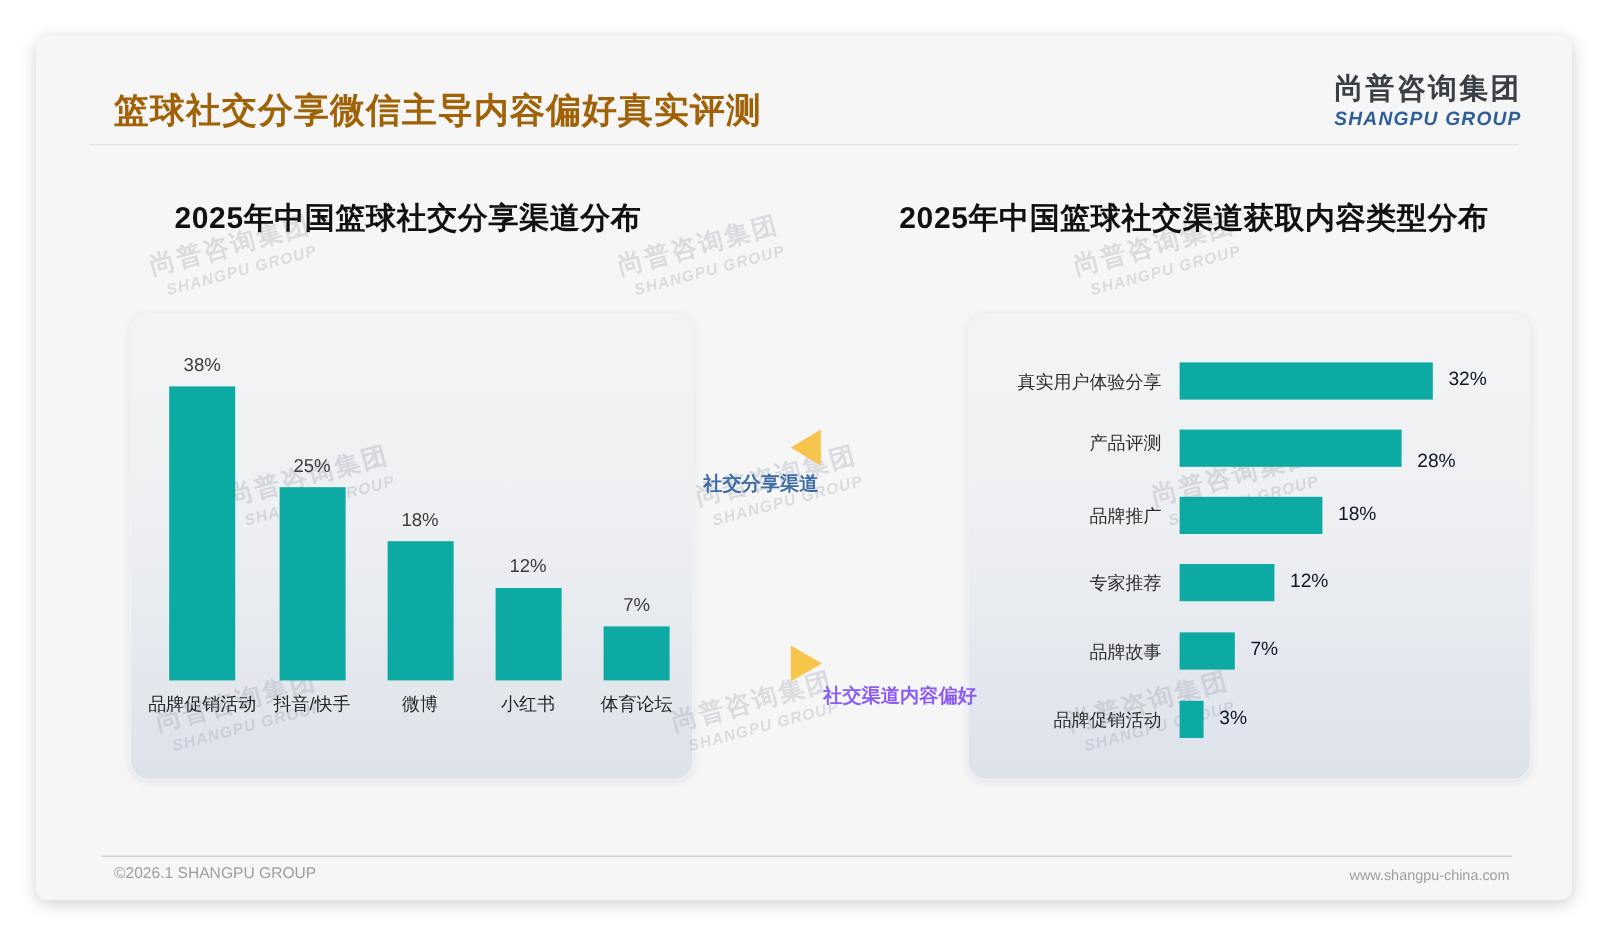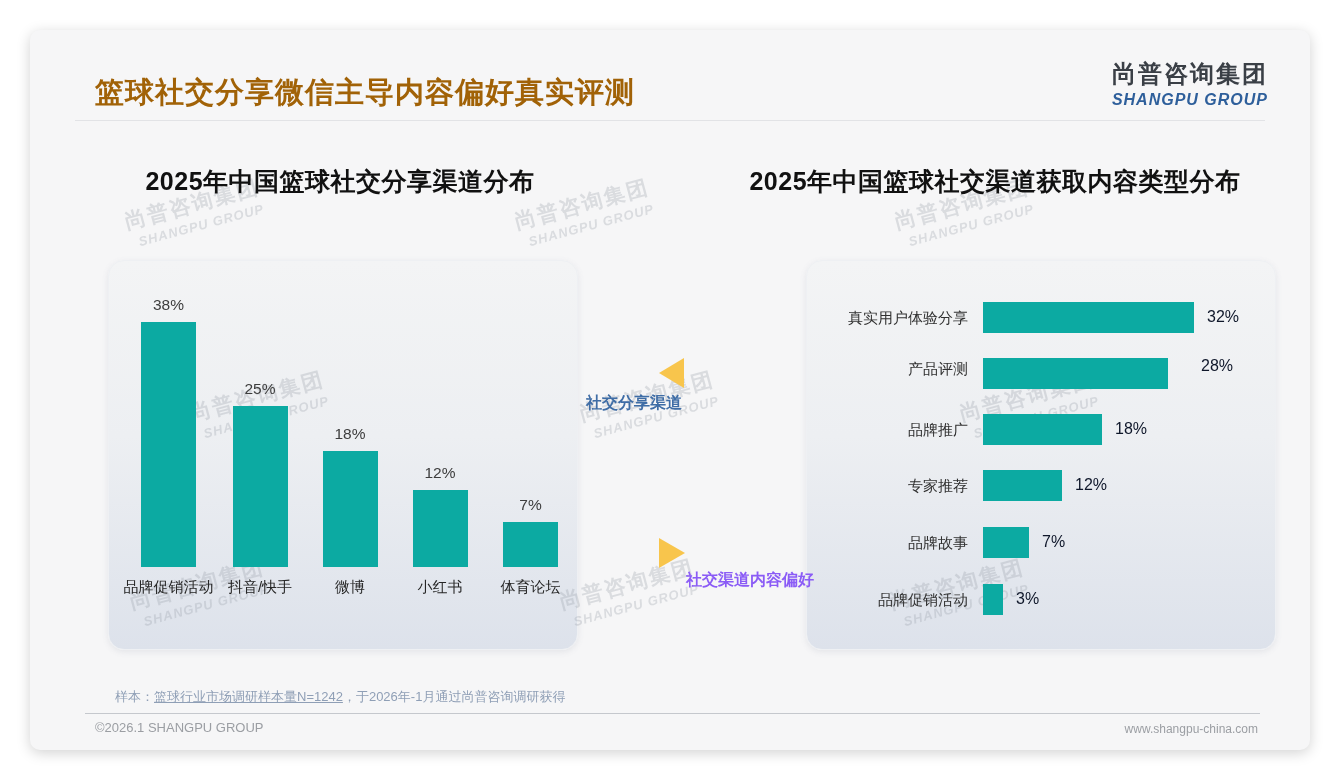--- a/index.html
+++ b/index.html
@@ -136,43 +136,40 @@
         <div class="vbar" style="left: 395px; top: 262px; height: 45px; background: rgb(12, 170, 162);"></div>
         <div class="vval" style="left: 377.5px; top: 236px;">7%</div>
         <div class="vcat" style="left: 372.5px; top: 318px;">体育论坛</div>
       </div>
     <div class="chart-content" id="right-chart">
         <div class="hlabel" style="top: 49px;">真实用户体验分享</div>
         <div class="hbar" style="left: 177px; top: 42px; width: 211px; background: rgb(12, 170, 162);"></div>
         <div class="hval" style="left: 401px; top: 48px;">32%</div>
         <div class="hlabel" style="top: 100px; text-align: right;">产品评测</div>
         <div class="hbar" style="left: 177px; top: 98px; width: 185px; background: rgb(12, 170, 162);"></div>
-        <div class="hval" style="left: 375px; top: 97px; margin-left: 20px;">28%</div>
+        <div class="hval" style="left: 375px; top: 116px;">28%</div>
         <div class="hlabel" style="top: 161px;">品牌推广</div>
         <div class="hbar" style="left: 177px; top: 154px; width: 119px; background: rgb(12, 170, 162);"></div>
         <div class="hval" style="left: 309px; top: 160px;">18%</div>
         <div class="hlabel" style="top: 217px;">专家推荐</div>
         <div class="hbar" style="left: 177px; top: 210px; width: 79px; background: rgb(12, 170, 162);"></div>
         <div class="hval" style="left: 269px; top: 216px;">12%</div>
         <div class="hlabel" style="top: 274px;">品牌故事</div>
         <div class="hbar" style="left: 177px; top: 267px; width: 46px; background: rgb(12, 170, 162);"></div>
         <div class="hval" style="left: 236px; top: 273px;">7%</div>
         <div class="hlabel" style="top: 331px;">品牌促销活动</div>
         <div class="hbar" style="left: 177px; top: 324px; width: 20px; background: rgb(12, 170, 162);"></div>
         <div class="hval" style="left: 210px; top: 330px;">3%</div>
       </div>
 
     <div class="tri tri-left"></div>
     <div class="ann ann-blue">社交分享渠道</div>
 
     <div class="tri tri-right"></div>
     <div class="ann ann-teal">社交渠道内容偏好</div>
 
-    <div class="sample-note">
-      <span>样本：</span><span class="ul">篮球行业市场调研样本量N=1242</span><span>，于2026年-1月通过尚普咨询调研获得</span>
-    </div>
 
     <div class="footer-divider"></div>
     <div class="footer-left">©2026.1 SHANGPU GROUP</div>
     <div class="footer-right">www.shangpu-china.com</div>
 
   </div>
 </div>
 
 </body></html>

